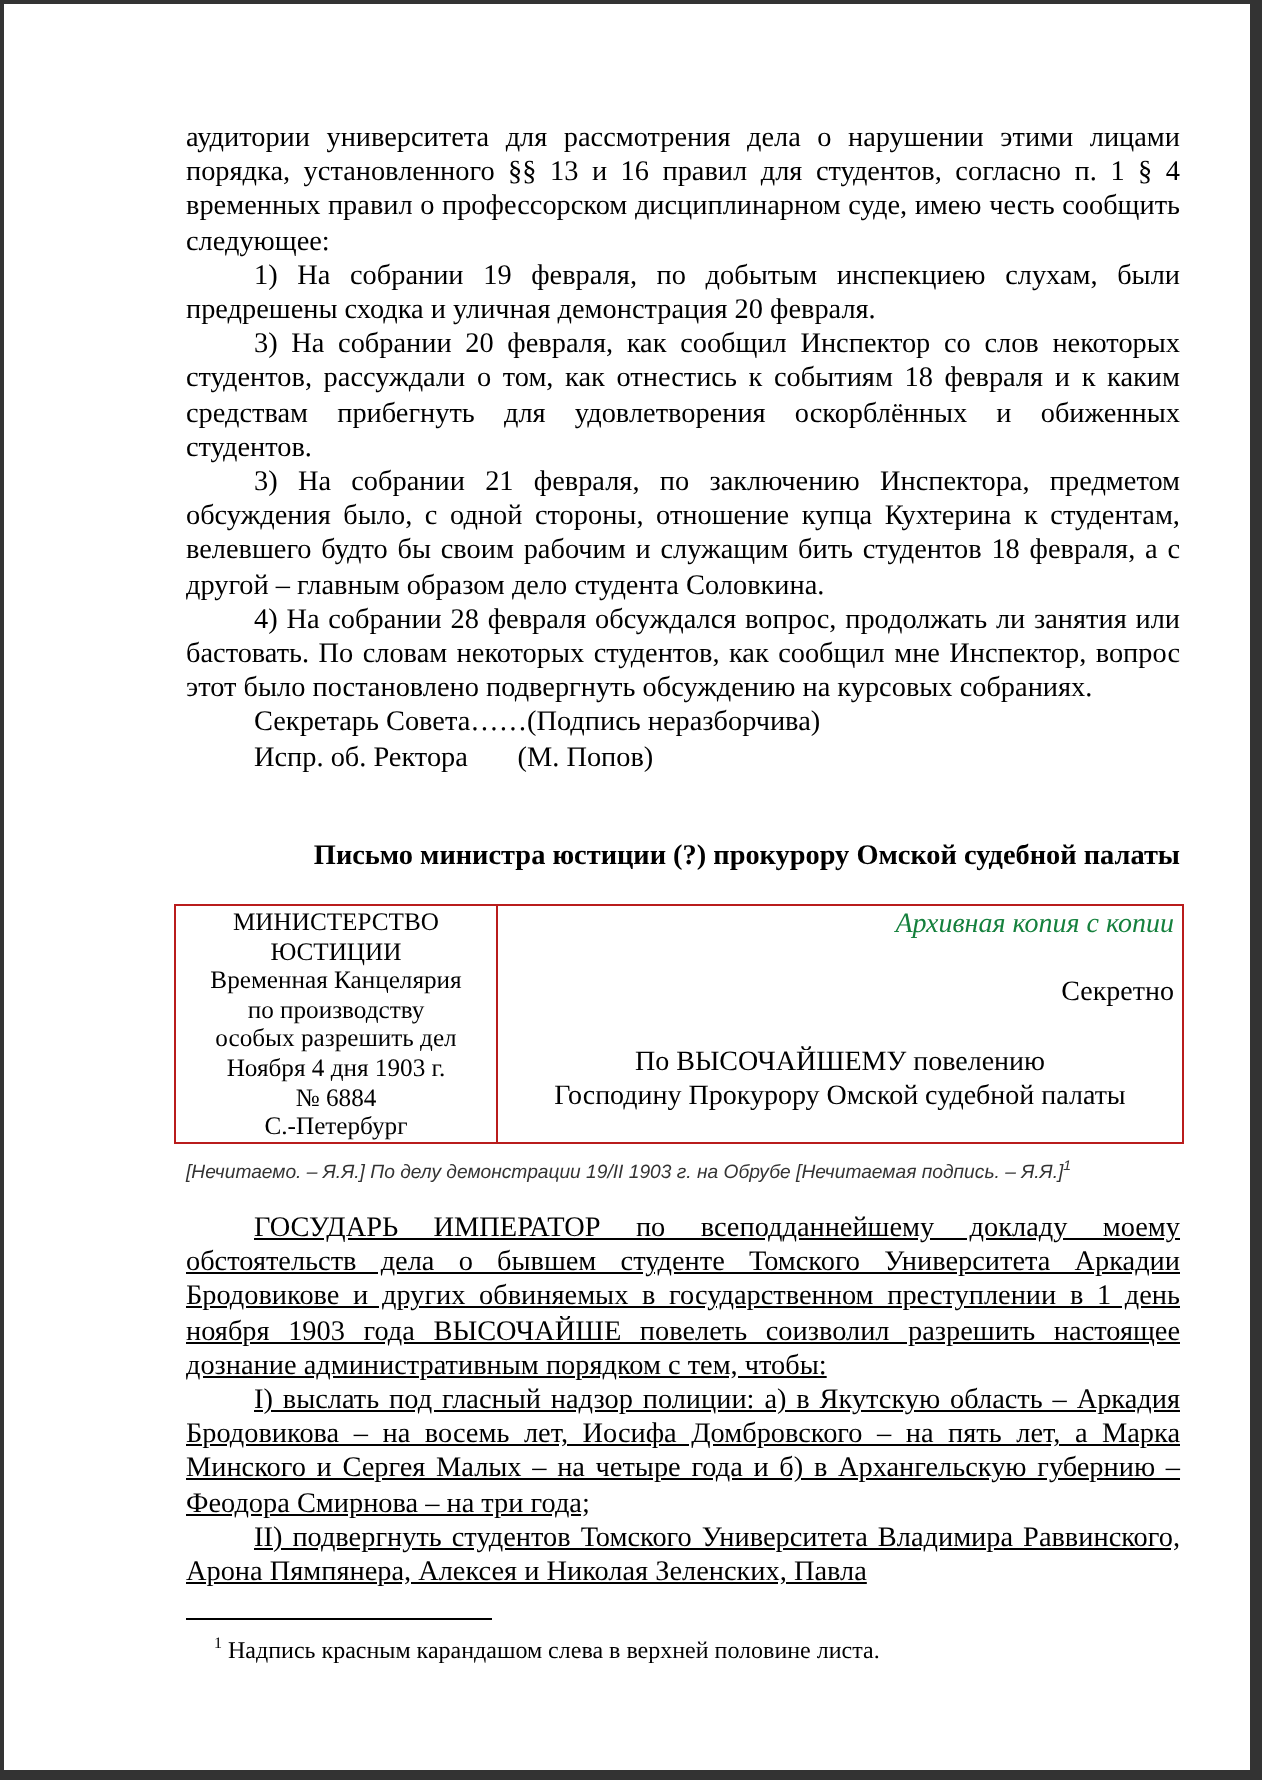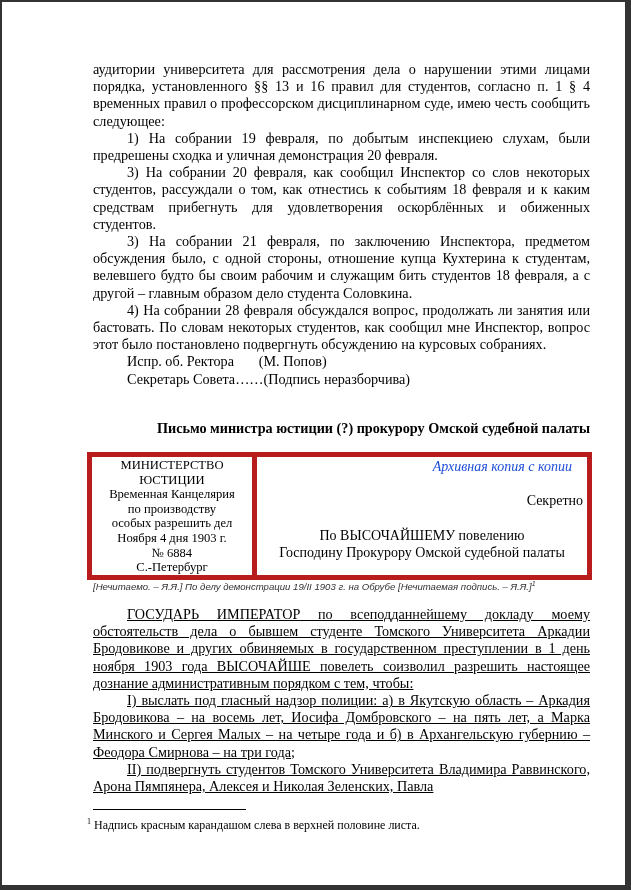--- a/index.html
+++ b/index.html
@@ -24,49 +24,49 @@
   .u { text-underline-offset:2px; }
   .sig { padding-left:34px; margin:0; white-space:pre; }
   .heading {
     position:absolute; left:91px; width:497px; top:418px;
     text-align:right; font-weight:bold; font-size:14.2px;
   }
   table.hdr {
     position:absolute; left:85px; top:450px; width:505px; height:117px;
     border-collapse:collapse;
   }
-  table.hdr td { border:5px solid #b91c1c; vertical-align:top; padding:0; }
+  table.hdr td { border:1px solid #b91c1c; vertical-align:top; padding:0; }
   td.left { width:160px; text-align:center; font-size:12.6px; line-height:14.6px; padding-top:1px !important; }
   td.right { position:relative; font-size:14px; }
-  .archive { position:absolute; right:15px; top:2px; font-style:italic; color:#1d4ed8; font-size:14px; }
+  .archive { position:absolute; right:4px; top:2px; font-style:italic; color:#15803d; font-size:14px; }
   .secret { position:absolute; right:4px; top:36px; }
   .order { position:absolute; left:0; right:0; top:70px; text-align:center; line-height:17px; }
   .note {
     position:absolute; left:91px; top:578px; width:500px;
     font-family:"Liberation Sans", sans-serif; font-style:italic; font-size:9.6px; color:#333;
   }
   .note sup { font-size:7px; }
   .body2 { top:604px; font-size:14.2px; line-height:17.2px;text-decoration:underline; }
   .fn-rule { position:absolute; left:91px; top:807px; width:153px; height:1px; background:#000; }
-  .footnote { position:absolute; left:85px; top:815px; font-size:12px; }
+  .footnote { position:absolute; left:105px; top:815px; font-size:12px; }
   .footnote sup { font-size:8px; }
 </style>
 </head>
 <body>
 
 <div class="page">
 
   <div class="content" style="top:59px;">
     <p class="p">аудитории университета для рассмотрения дела о нарушении этими лицами порядка, установленного §§ 13 и 16 правил для студентов, согласно п. 1 § 4 временных правил о профессорском дисциплинарном суде, имею честь сообщить следующее:</p>
     <p class="p ind"><span>1) На собрании </span><span class="u">19 февраля</span><span>, по добытым инспекциею слухам, были предрешены сходка и уличная демонстрация 20 февраля.</span></p>
     <p class="p ind"><span>3) На собрании </span><span class="u">20 февраля, как сообщил Инспектор со слов некоторых студентов</span><span>, рассуждали о том, как отнестись к событиям </span><span class="u">18 февраля</span><span> и к каким средствам прибегнуть для удовлетворения оскорблённых и обиженных студентов.</span></p>
     <p class="p ind"><span>3) На собрании </span><span class="u">21 февраля</span><span>, по заключению Инспектора, предметом обсуждения было, с одной стороны, отношение </span><span class="u">купца Кухтерина к студентам, велевшего будто бы своим рабочим и служащим бить студентов 18 февраля, а с другой – главным образом дело студента Соловкина</span><span>.</span></p>
     <p class="p ind">4) На собрании 28 февраля обсуждался вопрос, продолжать ли занятия или бастовать. По словам некоторых студентов, как сообщил мне Инспектор, вопрос этот было постановлено подвергнуть обсуждению на курсовых собраниях.</p>
+    <p class="sig">Секретарь Совета……(Подпись неразборчива)</p>
     <p class="sig">Испр. об. Ректора       (М. Попов)</p>
-    <p class="sig">Секретарь Совета……(Подпись неразборчива)</p>
   </div>
 
   <div class="heading">Письмо министра юстиции (?) прокурору Омской судебной палаты</div>
 
   <table class="hdr">
     <tbody>
         <tr>
       <td class="left">
         <div>МИНИСТЕРСТВО</div>
         <div>ЮСТИЦИИ</div>

